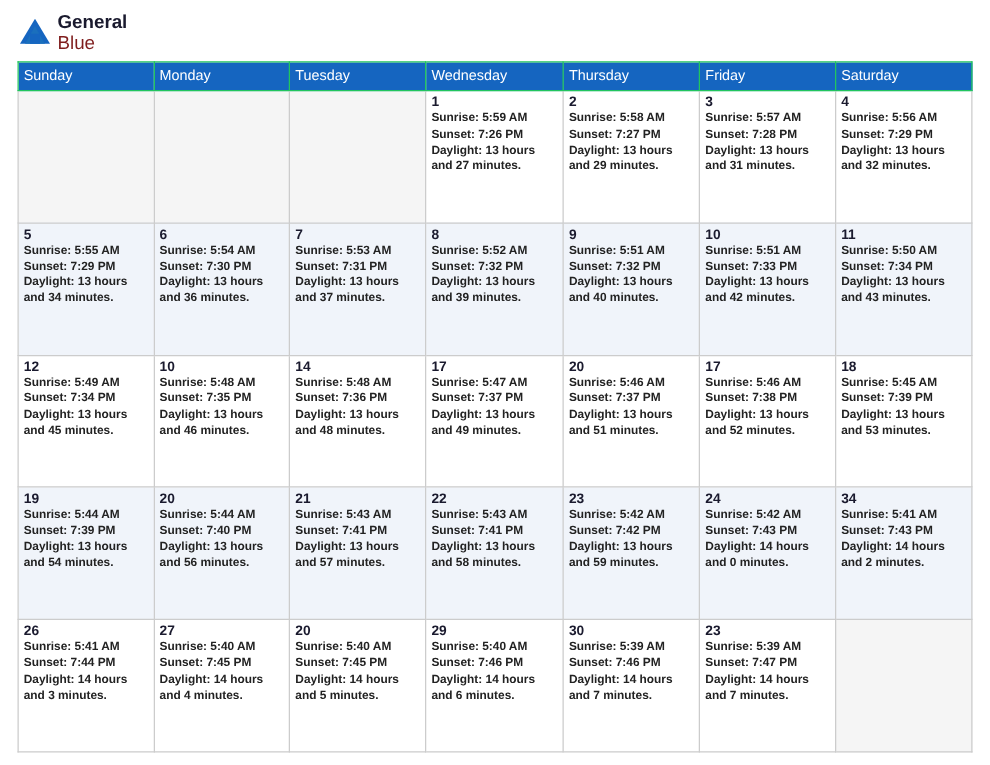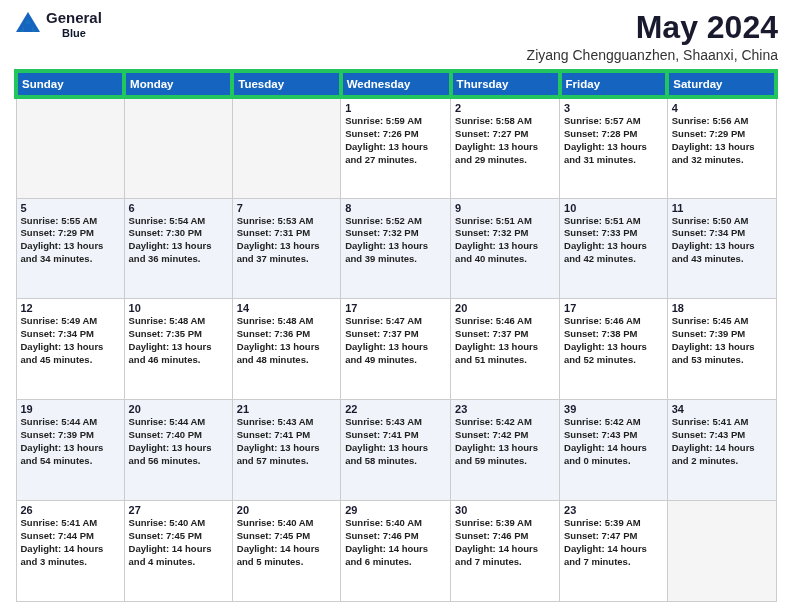--- a/index.html
+++ b/index.html
@@ -24,31 +24,30 @@
       margin-bottom: 6px;
     }
     .logo {
       display: flex;
       align-items: center;
     }
     .logo-text {
       display: flex;
       flex-direction: column;
       line-height: 1.1;
-      text-align: center;
     }
     .logo-general {
       font-size: 15px;
       font-weight: bold;
       color: #1a1a2e;
     }
     .logo-blue {
-      font-size: 11px;
-      font-weight: bold;
-      color: #0f172a;
+      font-size: 15px;
+      font-weight: normal;
+      color: #7f1d1d;
     }
     .logo-icon {
       width: 28px;
       height: 28px;
       margin-right: 4px;
     }
     .title-block {
       text-align: right;
     }
     .month-title {
@@ -64,24 +63,24 @@
     }
     .calendar-table {
       width: 100%;
       border-collapse: collapse;
       flex: 1;
     }
     .calendar-table th {
       background: #1565c0;
       color: #fff;
       font-size: 11.5px;
-      font-weight: bold;
+      font-weight: normal;
       padding: 5px 4px;
       text-align: left;
-      border: 4px solid #22c55e;
+      border: 1px solid #22c55e;
     }
     .calendar-table td {
       vertical-align: top;
       border: 1px solid #ccc;
       padding: 3px 4px;
       font-size: 9.5px;
       color: #222;
       background: #fff;
       width: 113px;
       height: 80px;
@@ -121,24 +120,20 @@
       <svg class="logo-icon" viewBox="0 0 28 28">
         <polygon points="14,2 26,22 2,22" fill="#1565c0"></polygon>
         <polygon points="14,8 22,22 6,22" fill="#1a6fbd"></polygon>
         <rect x="10" y="14" width="8" height="8" fill="#1565c0"></rect>
       </svg>
       <div class="logo-text">
         <span class="logo-general">General</span>
         <span class="logo-blue">Blue</span>
       </div>
     </div>
-    <div class="title-block">
-      <div class="month-title">May 2024</div>
-      <div class="location">Ziyang Chengguanzhen, Shaanxi, China</div>
-    </div>
   </div>
 
   <table class="calendar-table">
     <thead>
       <tr>
         <th>Sunday</th>
         <th>Monday</th>
         <th>Tuesday</th>
         <th>Wednesday</th>
         <th>Thursday</th>
@@ -243,21 +238,21 @@
           </td>
           <td>
             <span class="day-num">22</span>
             <div class="cell-text">Sunrise: 5:43 AM<br>Sunset: 7:41 PM<br>Daylight: 13 hours and 58 minutes.</div>
           </td>
           <td>
             <span class="day-num">23</span>
             <div class="cell-text">Sunrise: 5:42 AM<br>Sunset: 7:42 PM<br>Daylight: 13 hours and 59 minutes.</div>
           </td>
           <td>
-            <span class="day-num">39</span>
+            <span class="day-num">24</span>
             <div class="cell-text">Sunrise: 5:42 AM<br>Sunset: 7:43 PM<br>Daylight: 14 hours and 0 minutes.</div>
           </td>
           <td>
             <span class="day-num">34</span>
             <div class="cell-text">Sunrise: 5:41 AM<br>Sunset: 7:43 PM<br>Daylight: 14 hours and 2 minutes.</div>
           </td>
         </tr>
         <tr class="week-row">
           <td>
             <span class="day-num">26</span>

